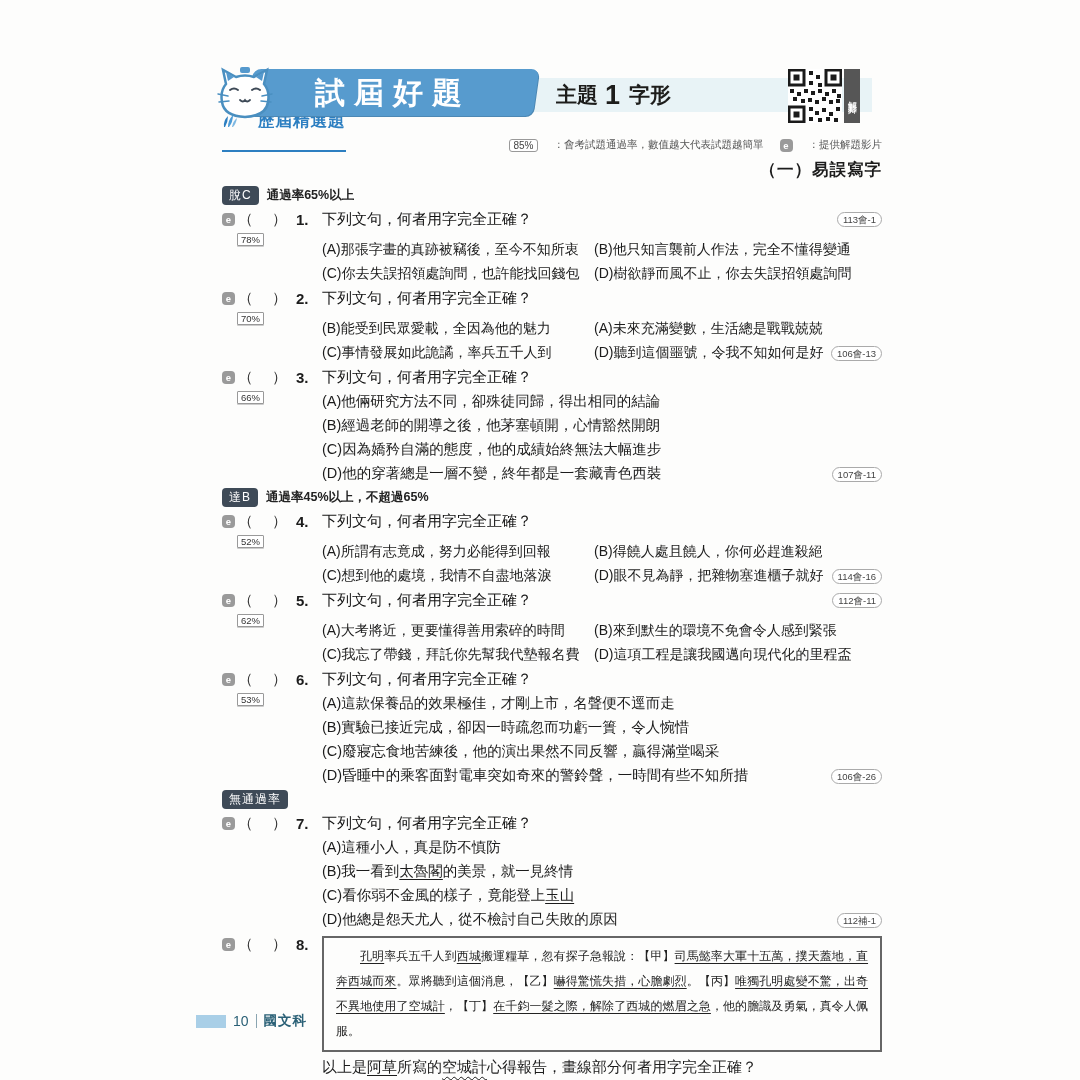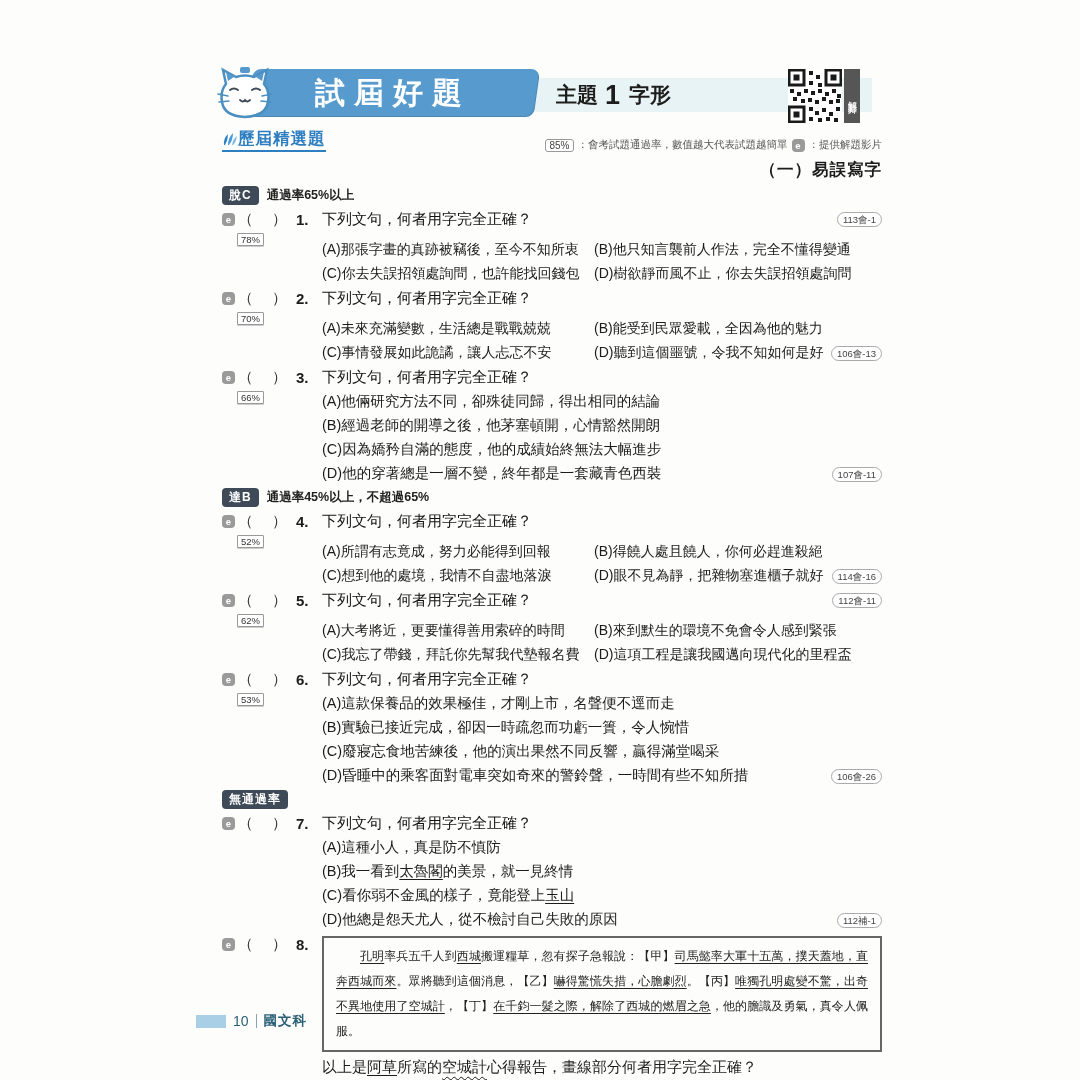--- a/index.html
+++ b/index.html
@@ -15,30 +15,30 @@
   .banner-text { transform:skewX(8deg); color:#ffffff; font-weight:bold; font-size:30px; letter-spacing:9px; text-align:center; line-height:47px; white-space:nowrap; }
   .cat { position:absolute; left:-6px; top:-2px; z-index:3; }
   .topic-text { position:absolute; left:334px; top:12px; height:34px; display:flex; align-items:center; z-index:1; }
   .topic-prefix, .topic-name { font-size:21px; font-weight:bold; color:#1d1d1b; }
   .topic-num { font-size:27px; font-weight:bold; color:#1d1d1b; margin:0 9px 0 7px; }
   .qr-wrap { position:absolute; left:566px; top:3px; display:flex; z-index:4; }
   .qr-label { width:16px; height:54px; background:#565656; color:#fff; writing-mode:vertical-rl; font-size:9.5px; letter-spacing:1px; display:flex; align-items:center; justify-content:center; margin-left:2px; }
 
   
   .secrow { display:flex; justify-content:space-between; align-items:flex-end; height:24px; margin-top:2px; }
-  .sec-title-wrap { display:flex; align-items:center; gap:0; border-bottom:2px solid #2d7fc1; padding-bottom:0; }
+  .sec-title-wrap { display:flex; align-items:center; gap:20px; border-bottom:2px solid #2d7fc1; padding-bottom:18px; }
   .sec-title { color:#2d7fc1; font-weight:bold; font-size:16.5px; letter-spacing:1px; }
-  .legend { display:flex; align-items:center; gap:4px; font-size:10.5px; color:#555; }
+  .legend { display:flex; align-items:center; gap:16px; font-size:10.5px; color:#555; }
   .pct-box-sm { border:1px solid #999; border-radius:3px; padding:0 3px; font-size:10px; color:#444; background:#fff; }
   .e-chip { display:inline-flex; width:13px; height:13px; background:#9a9a9a; color:#fff; border-radius:4px; align-items:center; justify-content:center; font-size:9.5px; font-weight:bold; }
 
   .subsection { font-size:16.5px; font-weight:bold; margin-top:7px; height:24px; letter-spacing:1px;text-align:right; }
 
   .badgerow { display:flex; align-items:center; gap:8px; height:22px; margin-top:1px; }
-  .badge { background:#3e4a57; color:#fff; border-radius:4px; padding:1px 7px; font-size:12px; font-weight:bold; letter-spacing:1px; }
+  .badge { background:#3e4a57; color:#fff; border-radius:4px; padding:1px 7px; font-size:12px; font-weight:normal; letter-spacing:1px; }
   .badge-desc { font-size:12.5px; font-weight:bold; color:#222; }
 
   
   .q { display:flex; align-items:flex-start; margin-top:3px; }
   .gut { width:74px; flex:none; }
   .gline { display:flex; align-items:center; gap:3px; height:20px; }
   .parens { font-size:15px; color:#333; letter-spacing:2px; }
   .pct-box { display:inline-block; border:1px solid #999; border-radius:1px; padding:0 3px; font-size:9.5px; color:#333; margin-left:15px; margin-top:1px; background:#fff; box-shadow:0 1px 0 #ccc; }
   .qnum { width:26px; flex:none; font-weight:bold; font-size:15px; padding-top:2px; }
   .qmain { flex:1; position:relative; }
@@ -193,23 +193,23 @@
         <span class="parens">（　）</span>
       </div>
       <span class="pct-box">70%</span>
     </div>
     <div class="qnum">2.</div>
     <div class="qmain">
       <div class="stemline">
             <span class="stem">下列文句，何者用字完全正確？</span>
           </div>
       <div class="opts2">
+        <span class="opt">(B)能受到民眾愛載，全因為他的魅力</span>
         <span class="opt">(A)未來充滿變數，生活總是戰戰兢兢</span>
-        <span class="opt">(B)能受到民眾愛載，全因為他的魅力</span>
-        <span class="opt">(C)事情發展如此詭譎，讓人忐忑不安</span>
+        <span class="opt">(C)事情發展如此詭譎，率兵五千人到</span>
         <span class="opt">(D)聽到這個噩號，令我不知如何是好</span>
       </div>
       <span class="tag tag-br">106會-13</span>
     </div>
   </div>
 
   <div class="q">
     <div class="gut">
       <div class="gline">
         <span class="e-chip">e</span>

